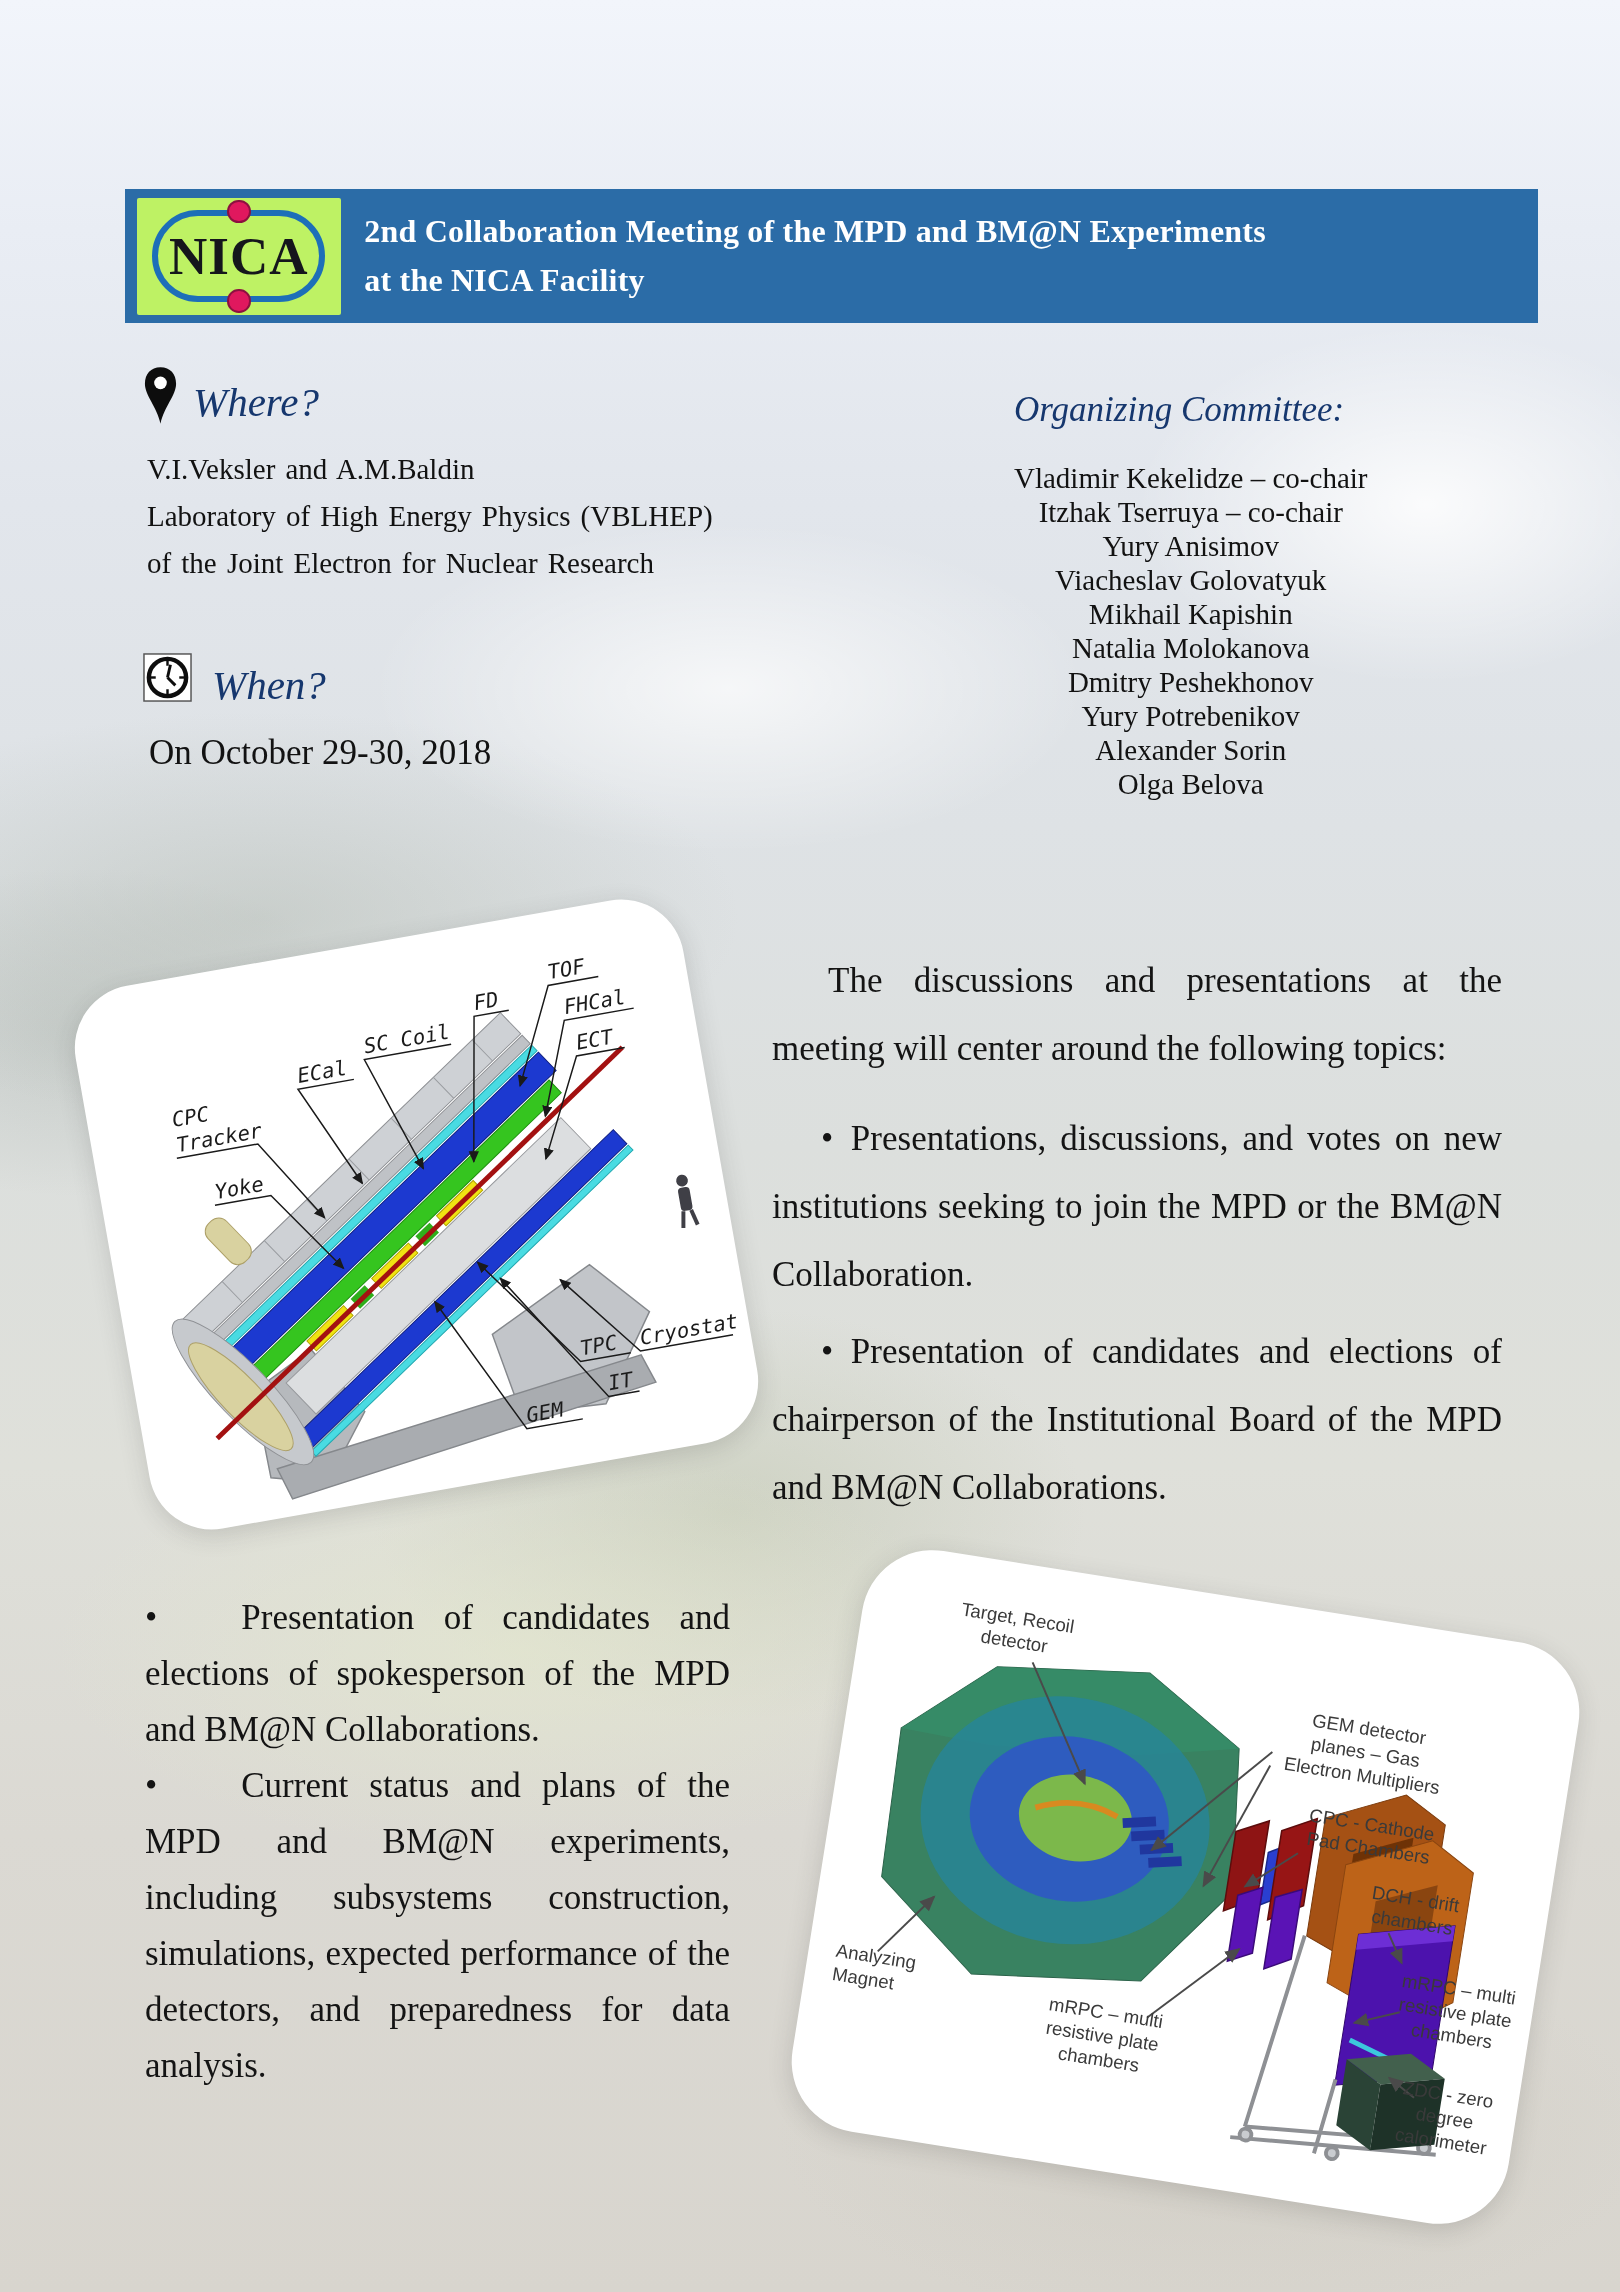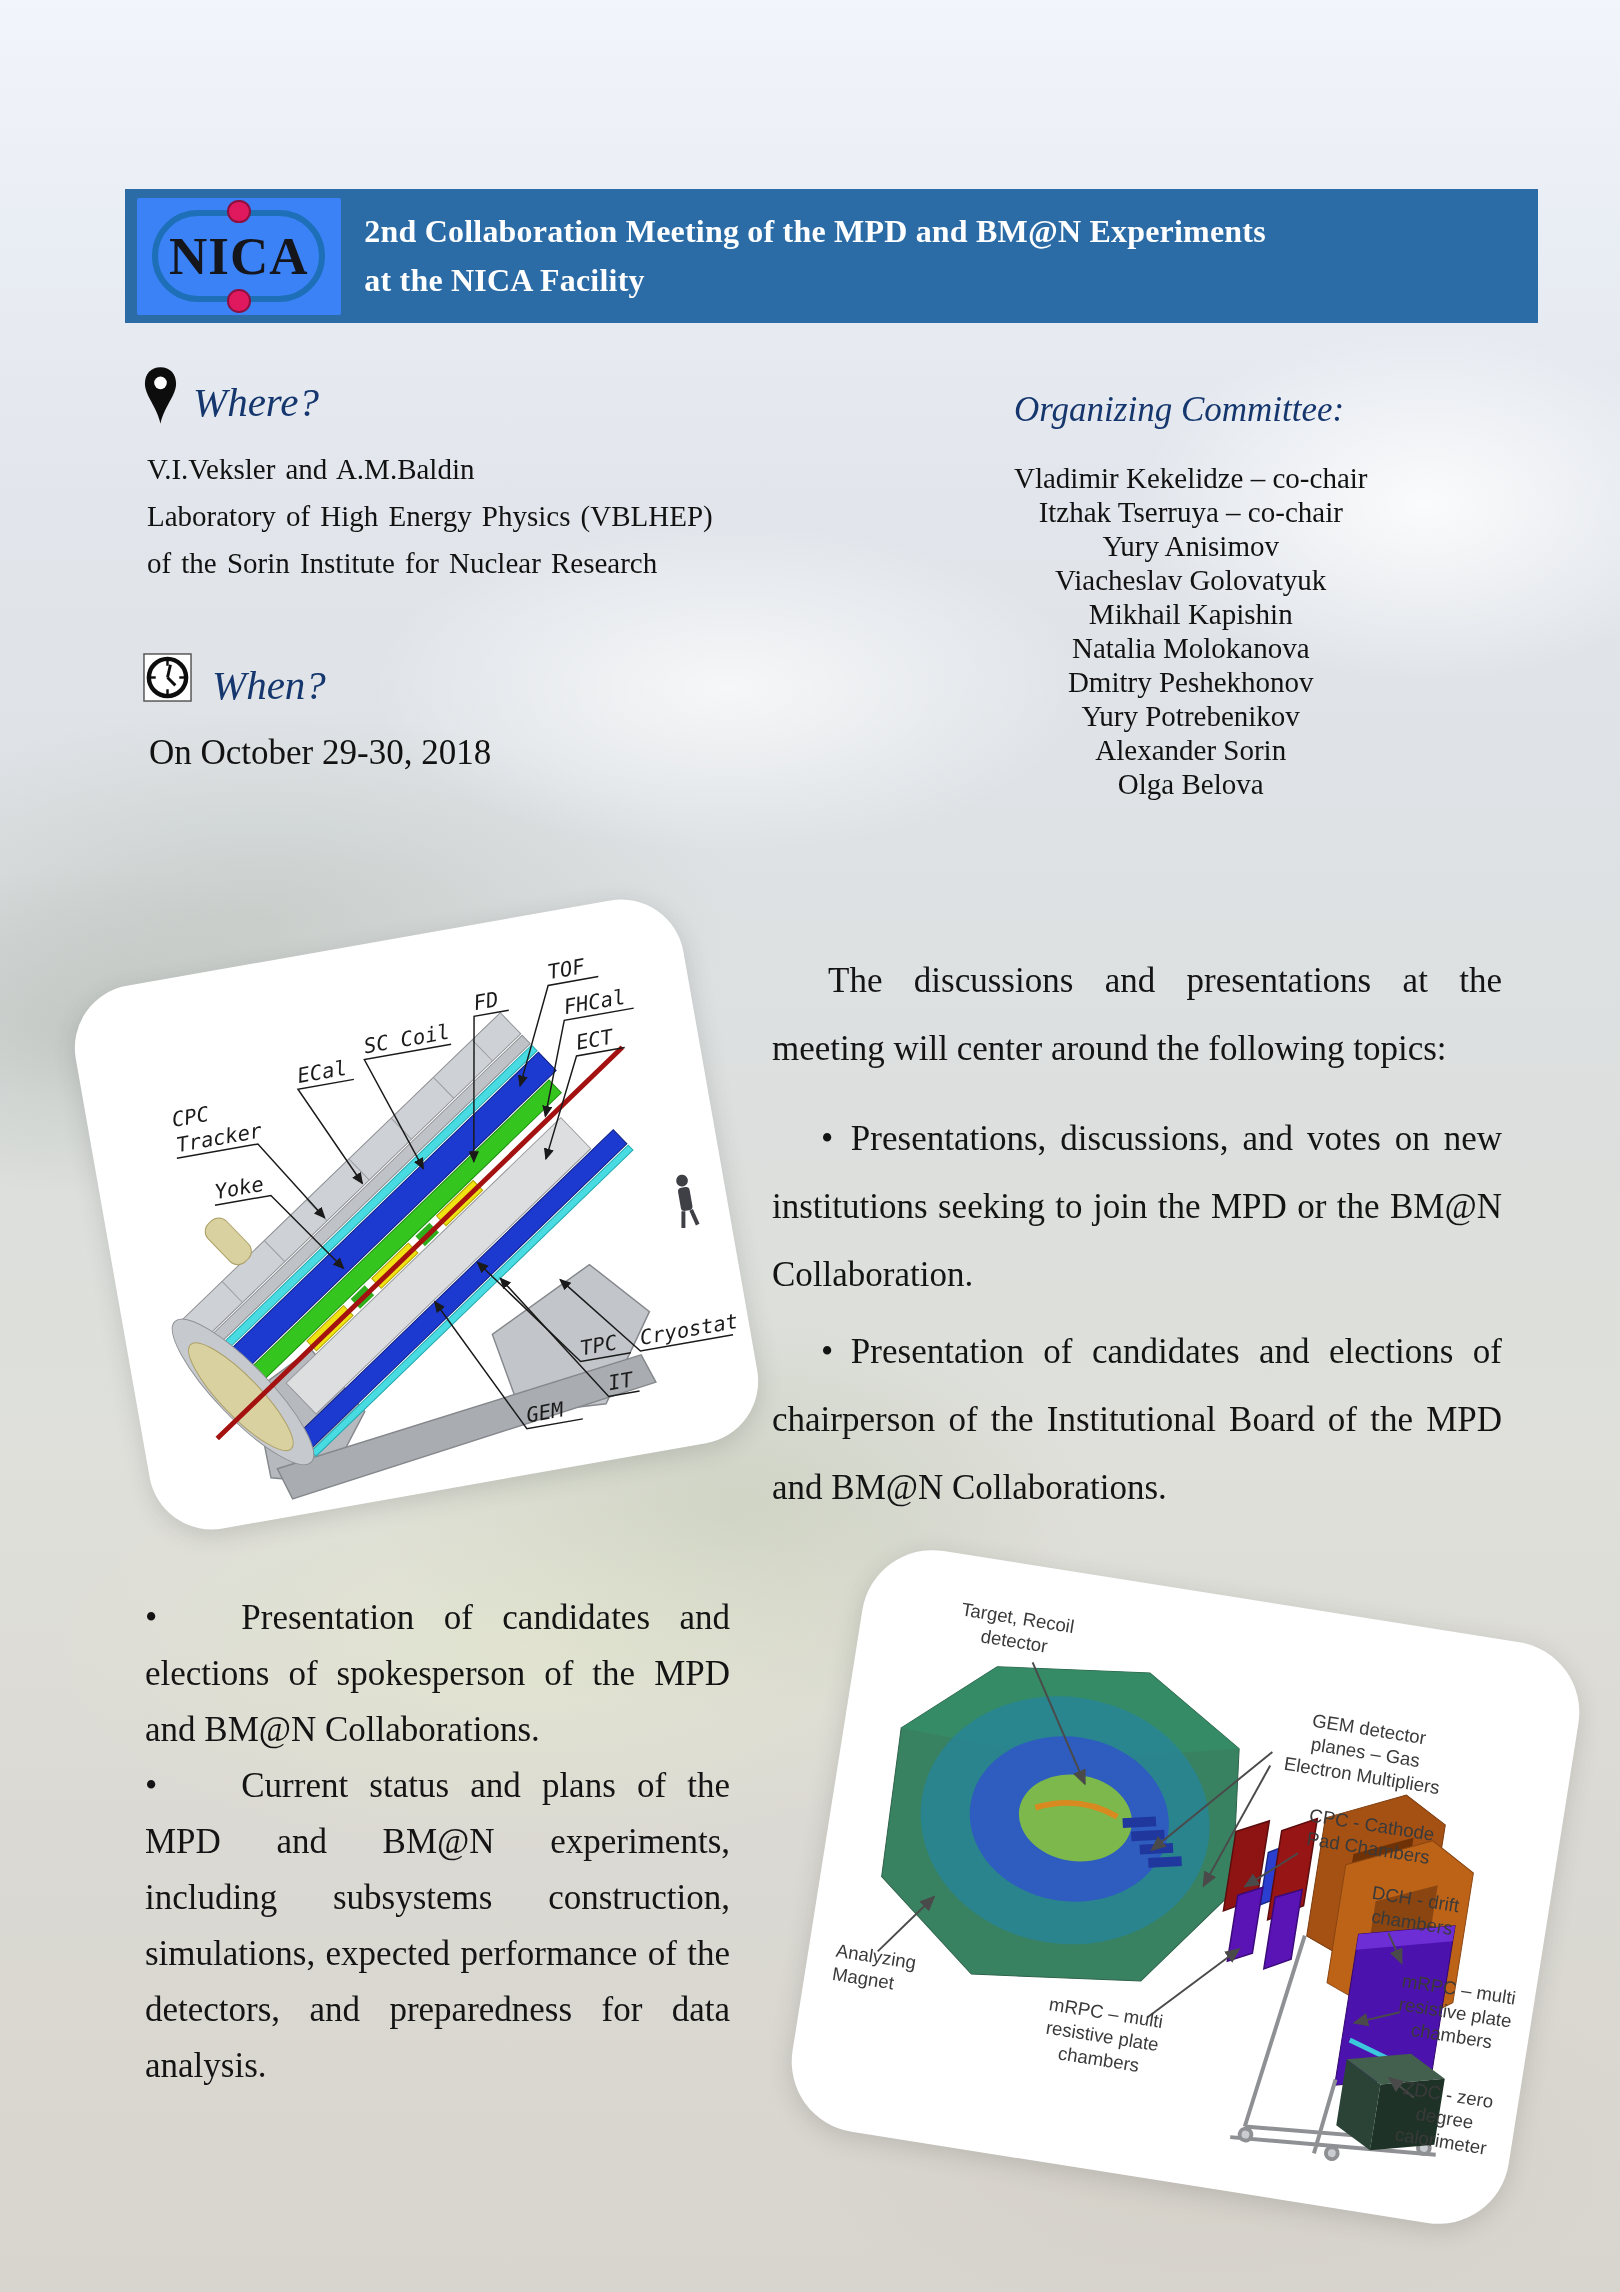--- a/index.html
+++ b/index.html
@@ -14,21 +14,21 @@
       radial-gradient(667px 294px at 32% 72%, rgba(228,232,205,.65), rgba(228,232,205,0) 70%),
       radial-gradient(510px 294px at 45% 66%, rgba(186,194,168,.45), rgba(186,194,168,0) 70%),
       radial-gradient(627px 274px at 75% 93%, rgba(206,202,192,.55), rgba(206,202,192,0) 70%),
       linear-gradient(180deg,#f2f5fb 0%,#e9edf4 10%,#e2e6ec 22%,#dee2e5 36%,#dcdfdd 50%,#dfe0da 64%,#dbd9d3 80%,#d8d5ce 100%);}
   
   .url{position:absolute;top:90px;left:549px;width:985px;text-align:right;
        font-style:italic;font-size:30px;color:#2d5186;letter-spacing:0.2px;}
   
   .banner{position:absolute;left:125px;top:189px;width:1413px;height:134px;
           background:#2b6ca7;display:flex;align-items:center;}
-  .logo{position:relative;width:204px;height:117px;background:#3b82f6;margin-left:11.8px;
+  .logo{position:relative;width:204px;height:117px;background:#bef264;margin-left:11.8px;
         border-radius:2px;flex:0 0 auto;}
   .logo-ring{position:absolute;left:15.7px;right:15.7px;top:12.7px;bottom:12.7px;
              border:6.9px solid #1d6fb8;border-radius:979px;
              display:flex;align-items:center;justify-content:center;}
   .logo-text{font-family:"Liberation Serif",serif;font-size:53px;font-weight:600;
              color:#15161c;letter-spacing:1px;}
   .dot{position:absolute;left:50%;width:23.5px;height:23.5px;margin-left:-11.8px;border-radius:50%;
        background:#e0185e;border:2px solid #8c1040;box-sizing:border-box;}
   .dot-top{top:2px;} .dot-bottom{bottom:2px;}
   .banner-title{color:#ffffff;font-weight:bold;font-size:32px;line-height:49px;
@@ -85,21 +85,21 @@
   </header>
 
   <svg class="pin-icon" width="37" height="63" viewBox="0 0 38 64">
     <path d="M19,2 C9,2 3,9 3,19 c0,12 12,23 16,41 c4,-18 16,-29 16,-41 C35,9 29,2 19,2 Z" fill="#0d0d0d"></path>
     <circle cx="19" cy="18" r="6.5" fill="#ffffff"></circle>
   </svg>
   <h2 class="sec-h where-h">Where?</h2>
   <div class="address">
       <div class="addr-line">V.I.Veksler and A.M.Baldin</div>
       <div class="addr-line">Laboratory of High Energy Physics (VBLHEP)</div>
-      <div class="addr-line">of the Sorin Institute for Nuclear Research</div>
+      <div class="addr-line">of the Joint Electron for Nuclear Research</div>
     </div>
 
   <h2 class="sec-h committee-h">Organizing Committee:</h2>
   <div class="committee-list">
       <div class="member">Vladimir Kekelidze – co-chair</div>
       <div class="member">Itzhak Tserruya – co-chair</div>
       <div class="member">Yury Anisimov</div>
       <div class="member">Viacheslav Golovatyuk</div>
       <div class="member">Mikhail Kapishin</div>
       <div class="member">Natalia Molokanova</div>

